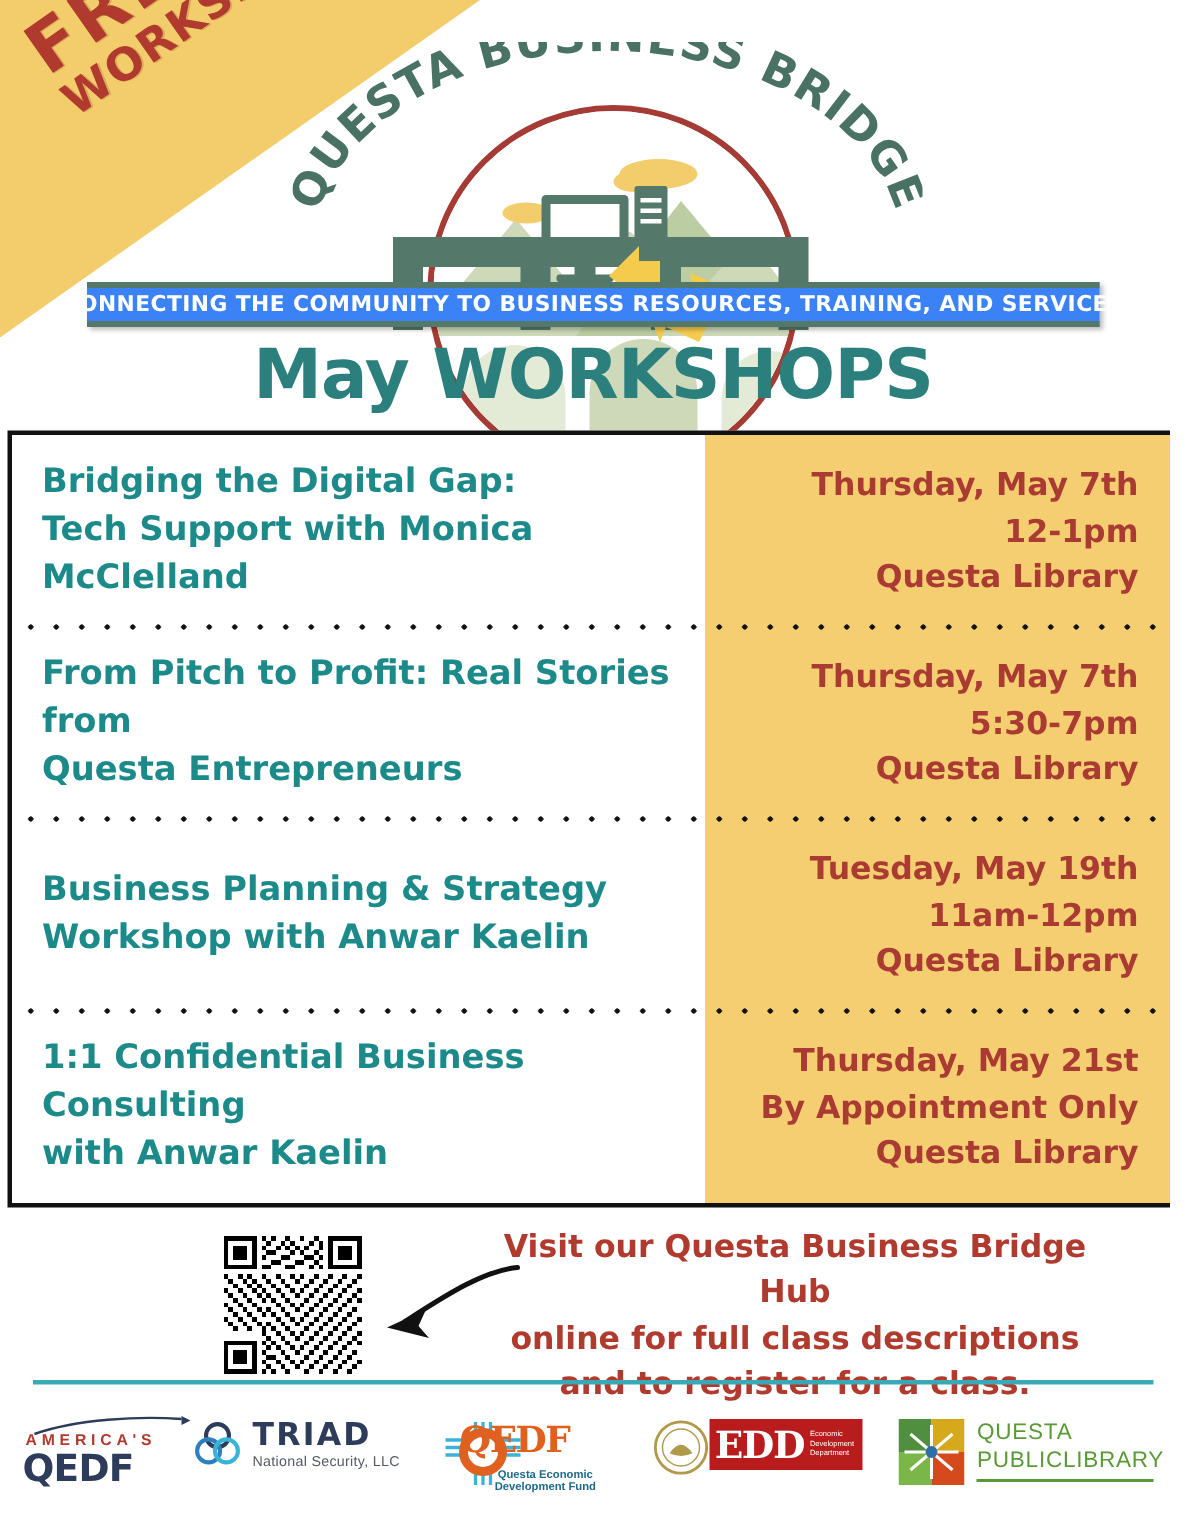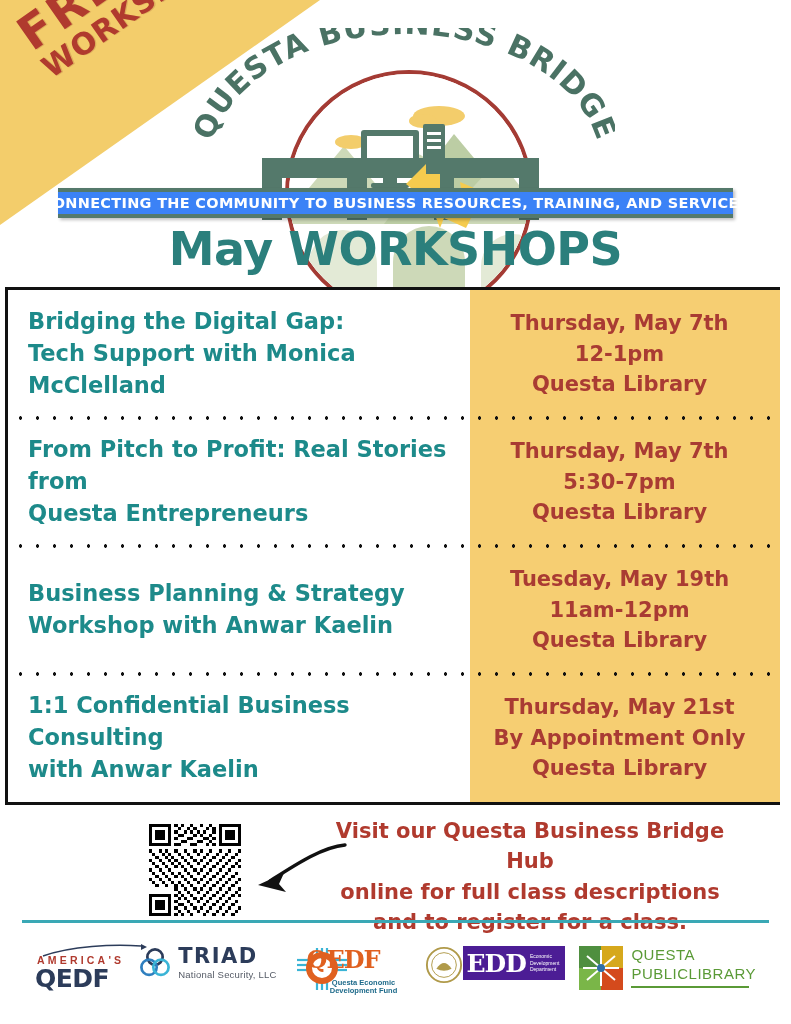--- a/index.html
+++ b/index.html
@@ -196,21 +196,21 @@
     color: #1d8a8a;
     font-family: "DejaVu Sans", sans-serif;
     font-weight: bold;
     font-size: 22.5px;
     line-height: 1.42;
   }
   .cell-when {
     flex: 1;
     box-sizing: border-box;
     padding: 0 18px 0 10px;
-    text-align: center;
+    text-align: right;
     color: #a93b33;
     font-family: "DejaVu Sans", sans-serif;
     font-weight: bold;
     font-size: 21px;
     line-height: 1.45;
   }
   .cell-title .line, .cell-when .line { display: block; }
 
   
   .cta {
@@ -259,21 +259,21 @@
   }
   .footer-logos {
     position: absolute;
     left: 0;
     top: 932px;
     width: 791px;
     height: 80px;
     display: flex;
     align-items: center;
     justify-content: center;
-    gap: 14px;
+    gap: 24px;
   }
   .flogo {
     display: flex;
     align-items: flex-start;
     height: 52px;
   }
 
   
   .sbdc { flex-direction: column; align-items: flex-start; justify-content: center; }
   .sbdc .americas {
@@ -335,21 +335,21 @@
     line-height: 1.15;
     text-align: center;
     width: 86px;
   }
 
   
   .edd { gap: 0; }
   .edd .seal { width: 38px; height: 38px; }
   .edd .edd-box {
     height: 34px;
-    background: #4c1d95;
+    background: #b91c1c;
     display: flex;
     align-items: center;
     padding: 0 6px 0 4px;
   }
   .edd .edd-letters {
     font-family: "DejaVu Serif", serif;
     font-weight: bold;
     font-size: 25px;
     color: #ffffff;
     letter-spacing: -1px;

